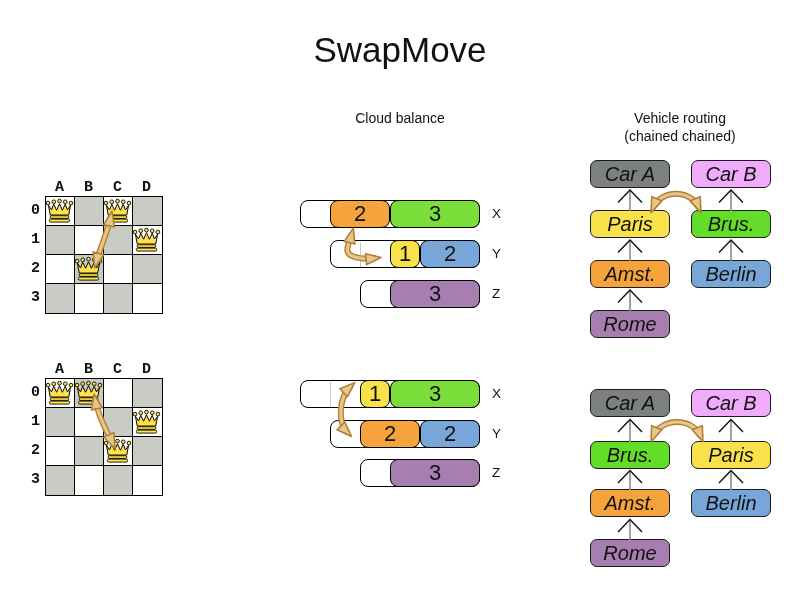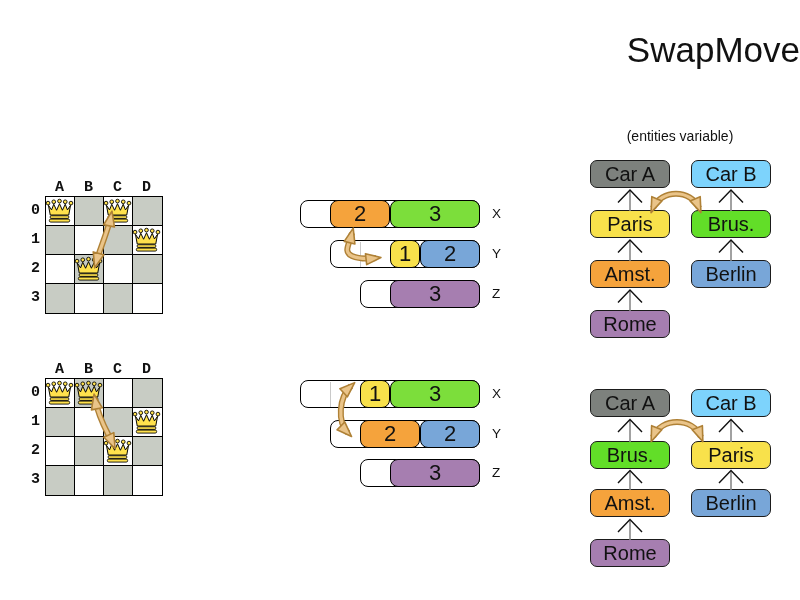--- a/index.html
+++ b/index.html
@@ -1,20 +1,20 @@
 <!DOCTYPE html>
 <html><head>
 <meta charset="utf-8">
 <style>
   html,body{margin:0;padding:0;background:#fff;}
   #canvas{position:relative;width:800px;height:600px;background:#fff;overflow:hidden;
           font-family:"Liberation Sans",sans-serif;color:#111;}
   .abs{position:absolute;}
   
-  #main-title{left:0;top:30px;width:800px;text-align:right;font-size:35px;}
+  #main-title{left:0;top:30px;width:800px;text-align:center;font-size:35px;}
   #main-subtitle{left:0;top:68px;width:800px;text-align:center;font-size:12.5px;}
   .col-title{font-size:14px;text-align:center;}
   
   .board{width:116px;height:116px;border:1.5px solid #000;box-sizing:content-box;
          display:grid;grid-template-columns:repeat(4,29px);grid-template-rows:repeat(4,29px);}
   .cell{border-right:1px solid #000;border-bottom:1px solid #000;box-sizing:border-box;}
   .cell:nth-child(4n){border-right:none;}
   .cell:nth-child(n+13){border-bottom:none;}
   .g{background:#C8CCC4;} .w{background:#fff;}
   .bcol{width:29px;text-align:center;font-family:"Liberation Mono",monospace;
@@ -22,33 +22,35 @@
   .brow{width:16px;text-align:right;font-family:"Liberation Mono",monospace;
         font-weight:bold;font-size:15px;line-height:29px;}
   
   .crow{height:28px;background:#fff;border:1.7px solid #000;border-radius:8px;box-sizing:border-box;}
   .cblock{height:28px;border:1.7px solid #000;border-radius:8px;box-sizing:border-box;
           display:flex;align-items:center;justify-content:center;font-size:22px;line-height:1;}
   .ghost{width:1px;height:25px;background:#C9C9C9;}
   .cloud-label{font-size:13.5px;line-height:16px;}
   
   .vbox{width:80px;height:28px;border:1.7px solid #1b1b1b;border-radius:7px;box-sizing:border-box;
-        display:flex;align-items:center;justify-content:center;font-size:20px;line-height:1;}
+        display:flex;align-items:center;justify-content:center;font-size:20px;line-height:1;font-style:italic;}
   .c-orange{background:#F5A33C;} .c-greenA{background:#7CDE3B;} .c-greenB{background:#62DE28;}
   .c-yellow{background:#F8E14B;} .c-blue{background:#78A6D8;} .c-purple{background:#A67EB0;}
-  .c-dark{background:#7D817D;} .c-light{background:#7dd3fc;align-items:center;}
+  .c-dark{background:#7D817D;} .c-light{background:#f0abfc;align-items:center;}
   #overlay{position:absolute;left:0;top:0;pointer-events:none;}
 </style>
 </head>
 <body>
 
 <div id="canvas">
 
   <div class="abs" id="main-title">SwapMove</div>
-  <div class="abs col-title" style="left:600px;top:128px;width:160px;">(entities variable)</div>
+  <div class="abs col-title" style="left:330px;top:110px;width:140px;">Cloud balance</div>
+  <div class="abs col-title" style="left:600px;top:110px;width:160px;">Vehicle routing</div>
+  <div class="abs col-title" style="left:600px;top:128px;width:160px;">(chained chained)</div>
 
   <div class="abs bcol" style="left:45px;top:180px;">A</div>
   <div class="abs bcol" style="left:74px;top:180px;">B</div>
   <div class="abs bcol" style="left:103px;top:180px;">C</div>
   <div class="abs bcol" style="left:132px;top:180px;">D</div>
   <div class="abs brow" style="left:24px;top:196px;">0</div>
   <div class="abs brow" style="left:24px;top:225px;">1</div>
   <div class="abs brow" style="left:24px;top:254px;">2</div>
   <div class="abs brow" style="left:24px;top:283px;">3</div>
   <div class="abs board" style="left:45px;top:196px;">

